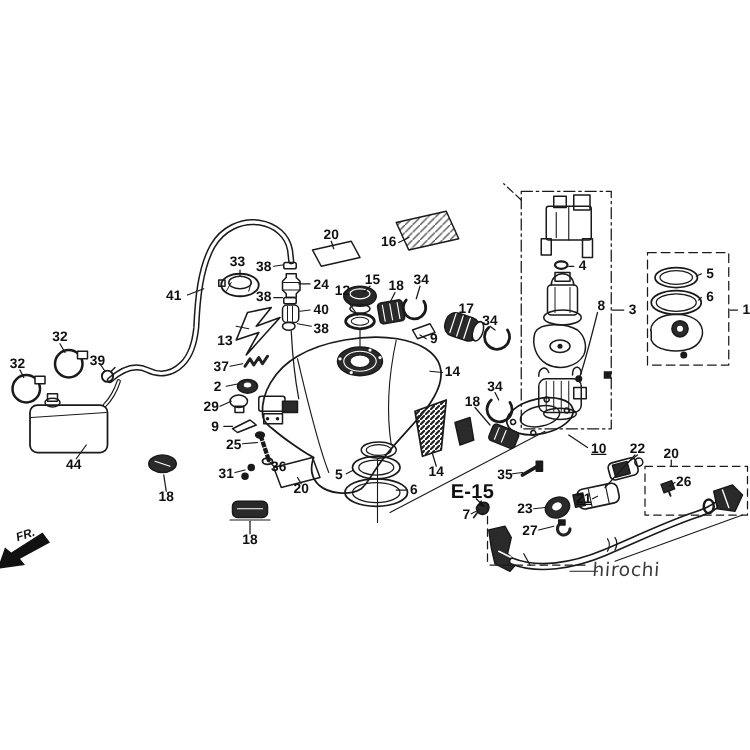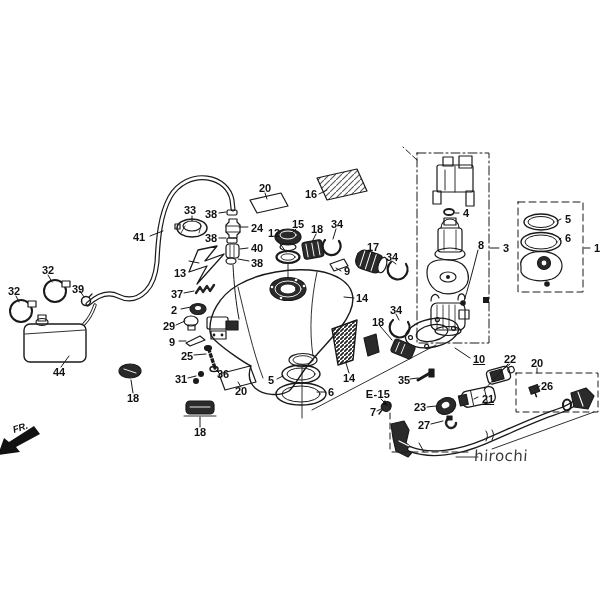--- a/index.html
+++ b/index.html
@@ -1,21 +1,21 @@
 <!DOCTYPE html>
 <html><head>
 <meta charset="utf-8">
 <style>
   html,body{margin:0;padding:0;background:#fff;}
   .stage{position:relative;width:600px;height:600px;background:#ffffff;overflow:hidden;
          font-family:"Liberation Sans",sans-serif;}
   .stage svg{position:absolute;left:0;top:0;}
   .part-label{position:absolute;transform:translate(-50%,-50%);
               font:bold 11px "Liberation Sans",sans-serif;color:#111;white-space:nowrap;}
-  .part-label.ref{font-size:11px;letter-spacing:0.3px;}
+  .part-label.ref{font-size:16px;letter-spacing:0.3px;}
   .watermark{position:absolute;left:474px;top:447px;
              font:15px "DejaVu Sans",sans-serif;color:#3a3a3a;
              transform:skewX(-4deg);letter-spacing:0.5px;}
 </style>
 </head>
 <body>
 
 <div class="stage">
 
 <svg width="600" height="600" viewBox="0 0 600 600" fill="none" stroke="#1a1a1a" stroke-width="1.2" stroke-linecap="round" stroke-linejoin="round">
@@ -421,21 +421,21 @@
       <div class="part-label" style="left: 133px; top: 398px;">18</div>
       <div class="part-label" style="left: 200px; top: 432px;">18</div>
       <div class="part-label" style="left: 271px; top: 380px;">5</div>
       <div class="part-label" style="left: 331px; top: 392px;">6</div>
       <div class="part-label" style="left: 349px; top: 378px;">14</div>
       <div class="part-label" style="left: 404px; top: 380px;">35</div>
       <div class="part-label" style="left: 373px; top: 412px;">7</div>
       <div class="part-label" style="left: 479px; top: 359px; text-decoration: underline;">10</div>
       <div class="part-label" style="left: 420px; top: 407px;">23</div>
       <div class="part-label" style="left: 424px; top: 425px;">27</div>
-      <div class="part-label" style="left: 488px; top: 399px; text-decoration: underline;">21</div>
+      <div class="part-label" style="left: 467px; top: 399px; text-decoration: underline;">21</div>
       <div class="part-label" style="left: 510px; top: 359px;">22</div>
       <div class="part-label" style="left: 537px; top: 363px;">20</div>
       <div class="part-label" style="left: 547px; top: 386px;">26</div>
       <div class="part-label ref" style="left: 378px; top: 394px;">E-15</div>
     </div>
 
   <div class="watermark">hirochi</div>
 </div>
 
 </body></html>

